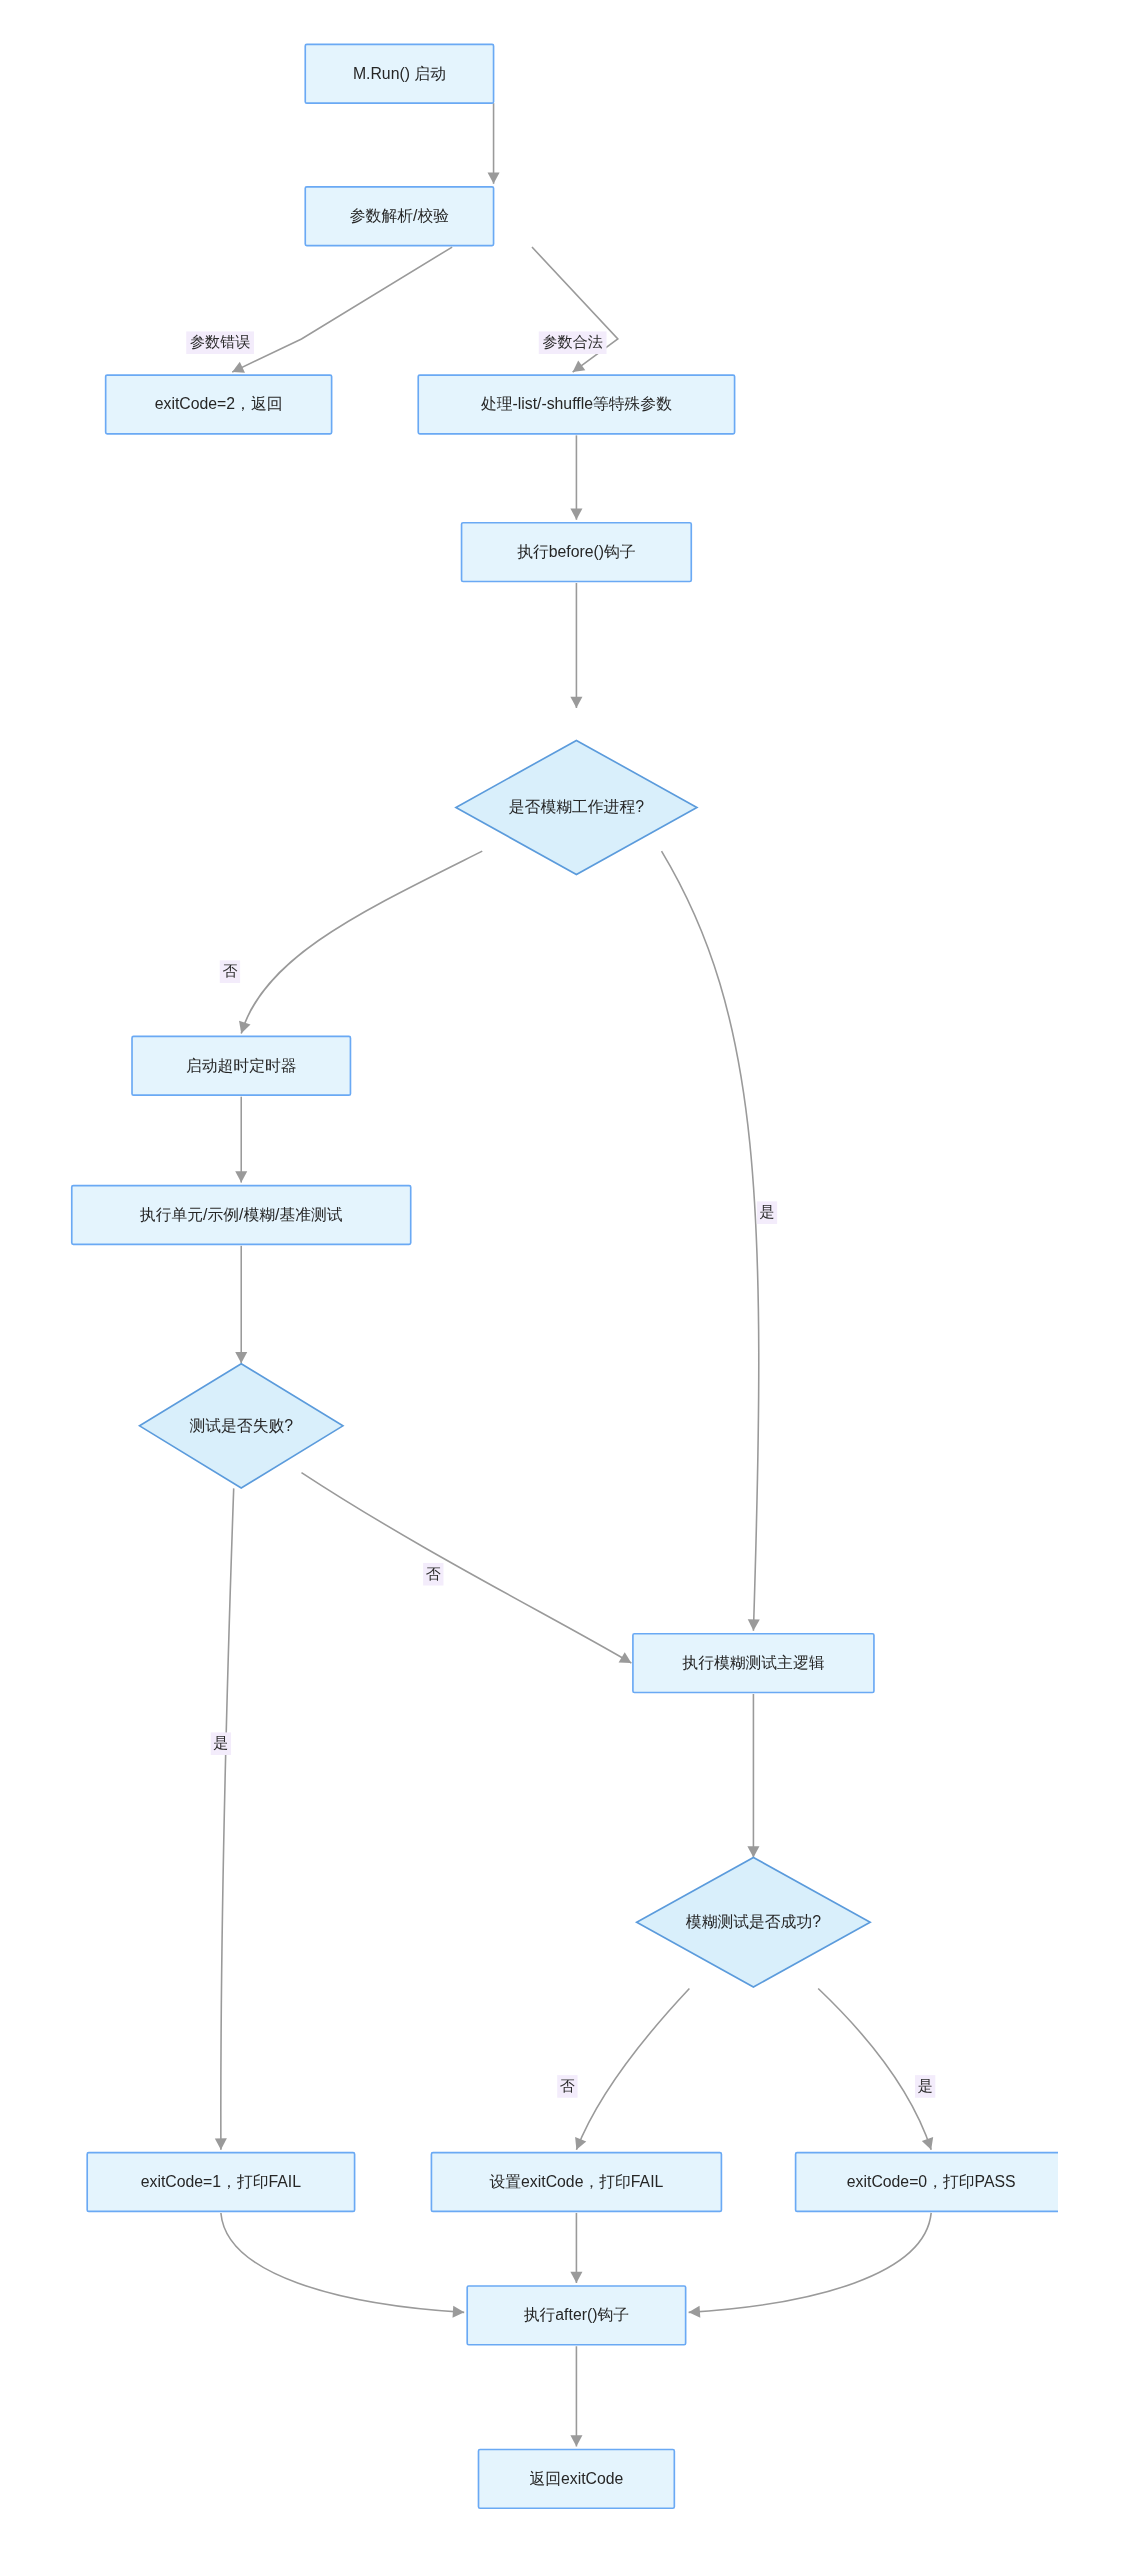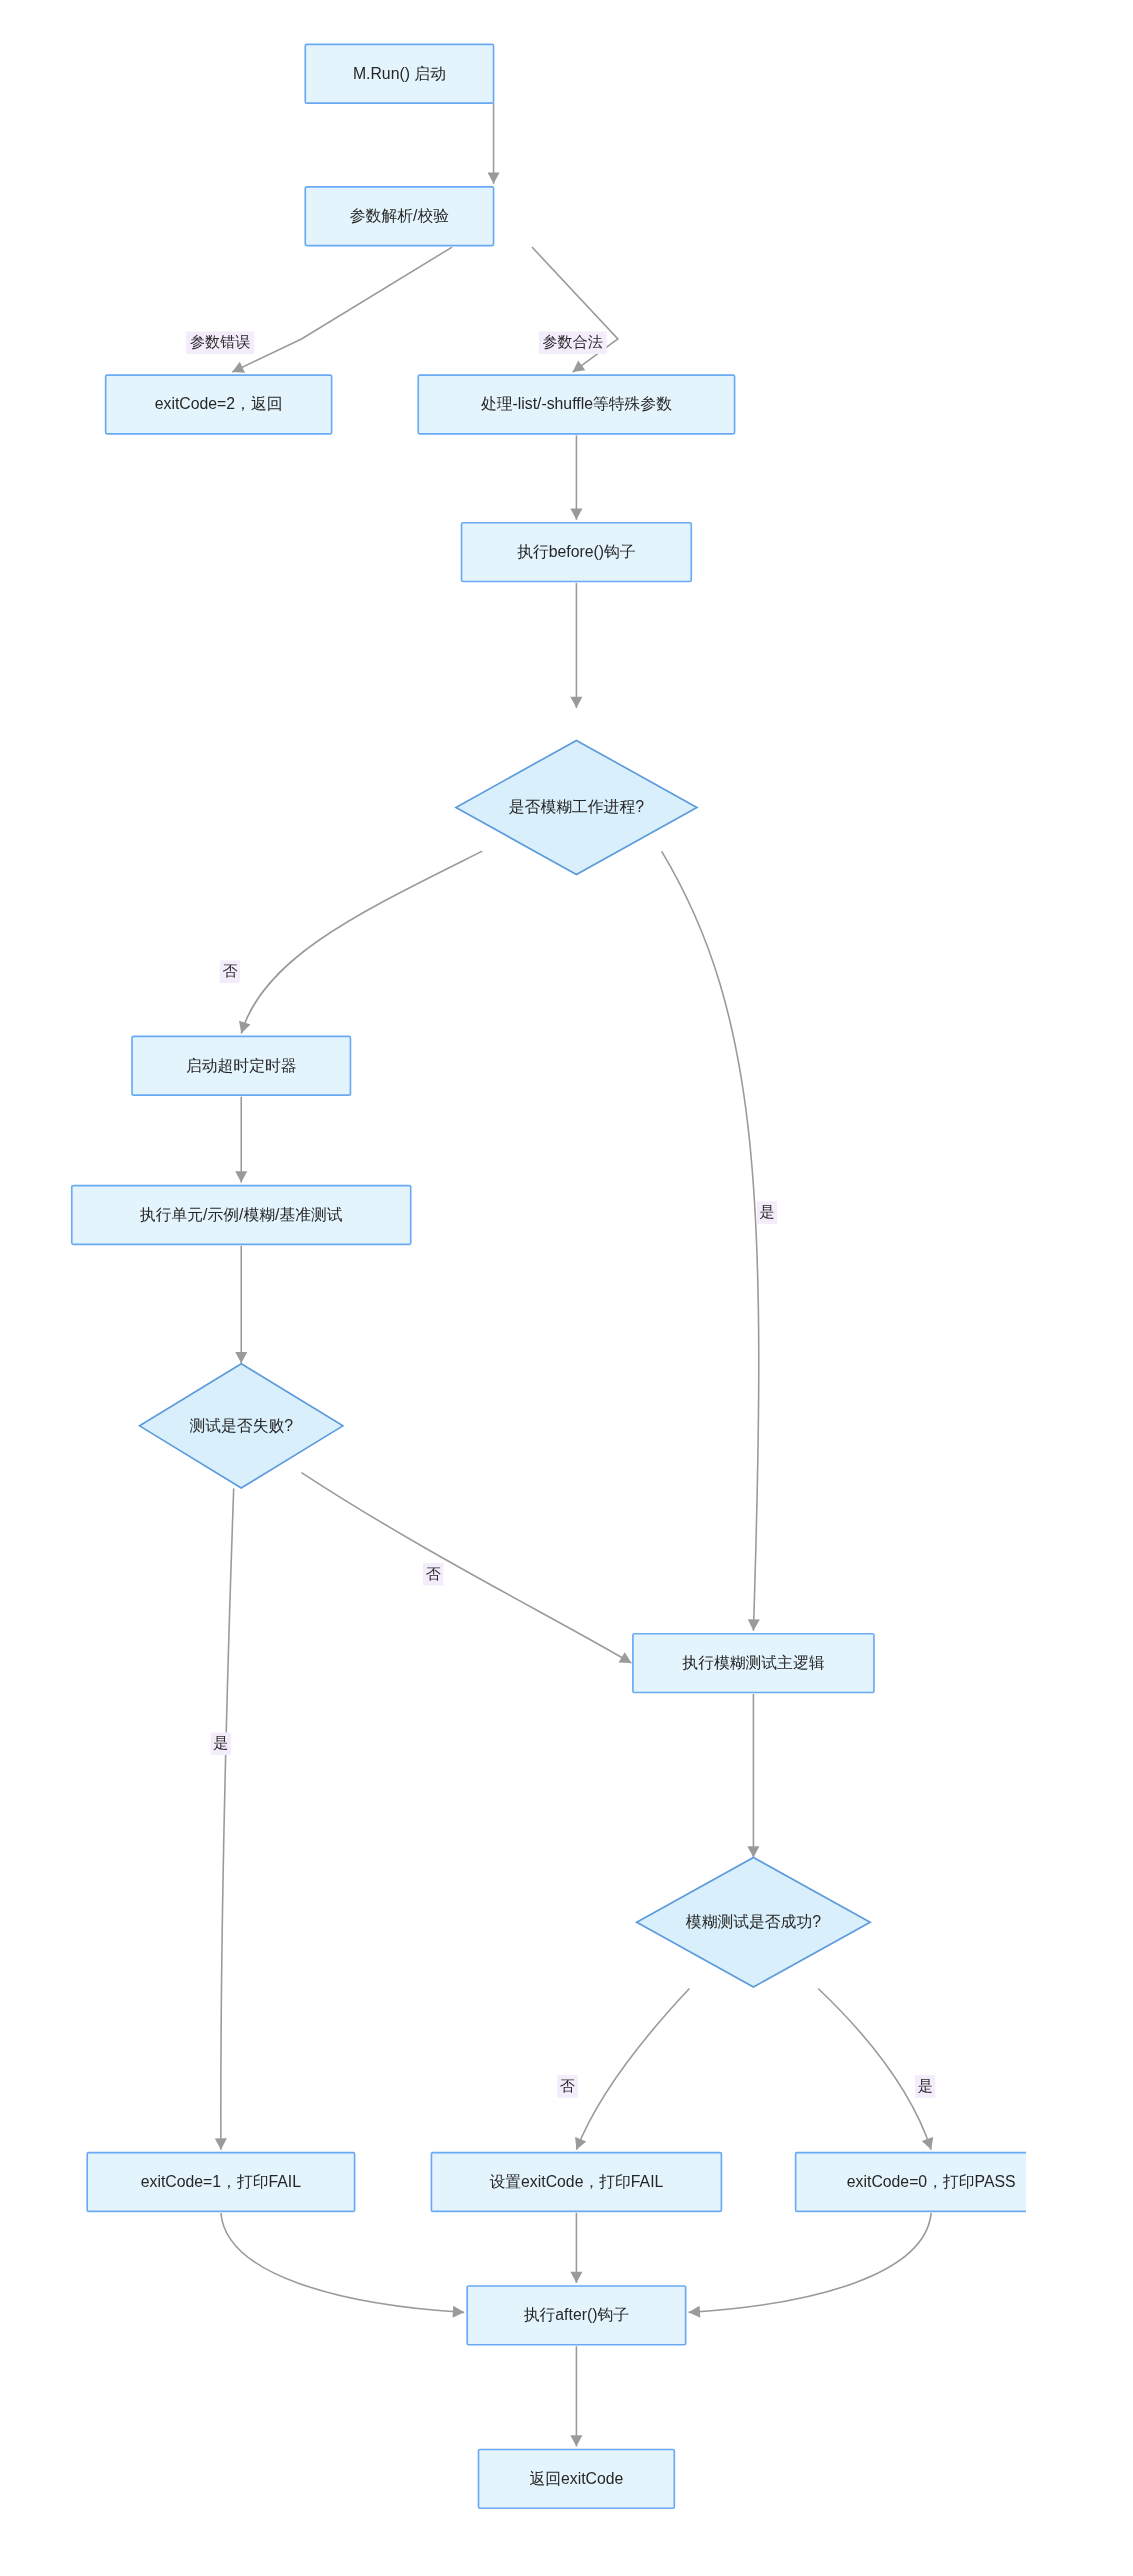--- a/index.html
+++ b/index.html
@@ -9,20 +9,21 @@
   }
   body {
     font-family: "Liberation Sans", "DejaVu Sans", sans-serif;
   }
   #canvas {
     position: relative;
     width: 1026px;
     height: 2576px;
     background: #ffffff;
     overflow: hidden;
+    padding-left: 32px;
   }
   svg.flow {
     position: absolute;
     left: 0;
     top: 0;
     width: 1134px;
     height: 2576px;
   }
   .node-rect {
     fill: #e4f4fd;

